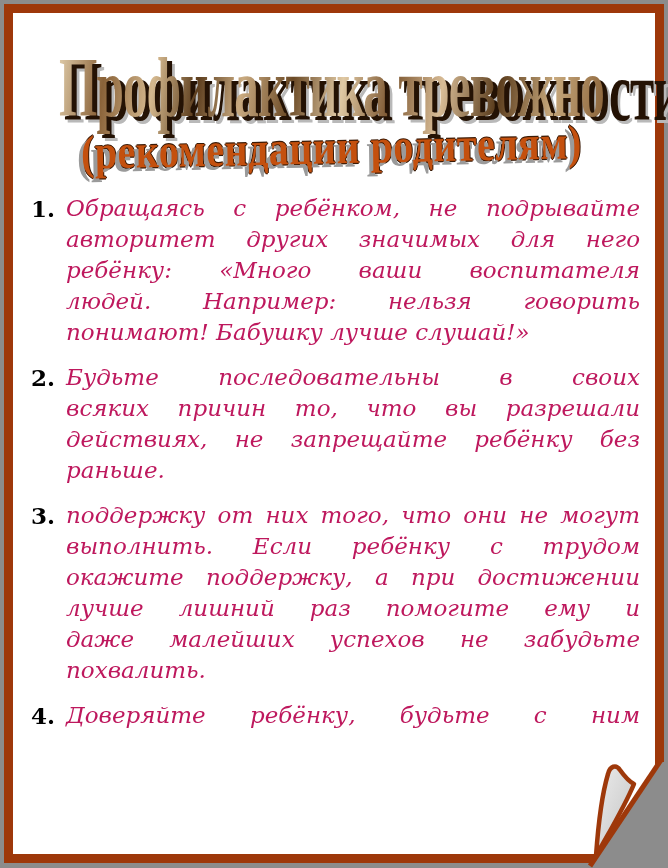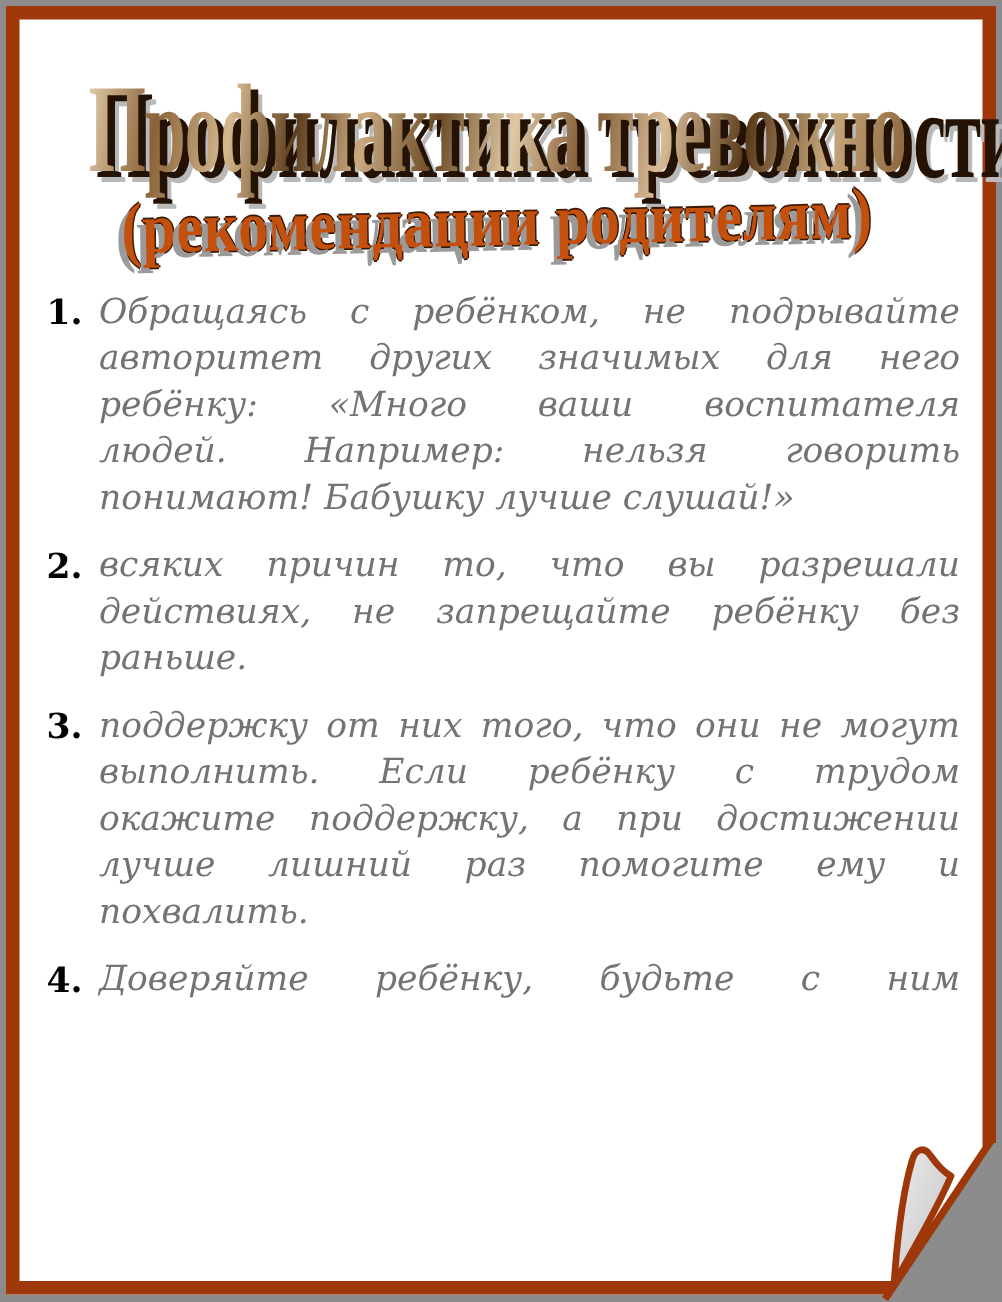--- a/index.html
+++ b/index.html
@@ -94,21 +94,21 @@
     font-size: 23px;
     line-height: 31px;
     color: #000;
   }
   .txt {
     flex: 1;
     font-family: "DejaVu Serif", serif;
     font-style: italic;
     font-size: 23px;
     line-height: 31px;
-    color: #737373;
+    color: #be185d;
   }
   .tline {
     text-align: justify;
     text-align-last: justify;
   }
   .tline.last {
     text-align-last: left;
   }
   
   .curl {
@@ -140,33 +140,35 @@
             <div class="tline">авторитет других значимых для него</div>
             <div class="tline">ребёнку: «Много ваши воспитателя</div>
             <div class="tline">людей. Например: нельзя говорить</div>
             <div class="tline last">понимают! Бабушку лучше слушай!»</div>
           </div>
       </div>
 
       <div class="item">
         <div class="num">2.</div>
         <div class="txt">
+            <div class="tline">Будьте последовательны в своих</div>
             <div class="tline">всяких причин то, что вы разрешали</div>
             <div class="tline">действиях, не запрещайте ребёнку без</div>
             <div class="tline last">раньше.</div>
           </div>
       </div>
 
       <div class="item">
         <div class="num">3.</div>
         <div class="txt">
             <div class="tline">поддержку от них того, что они не могут</div>
             <div class="tline">выполнить. Если ребёнку с трудом</div>
             <div class="tline">окажите поддержку, а при достижении</div>
             <div class="tline">лучше лишний раз помогите ему и</div>
+            <div class="tline">даже малейших успехов не забудьте</div>
             <div class="tline last">похвалить.</div>
           </div>
       </div>
 
       <div class="item">
         <div class="num">4.</div>
         <div class="txt">
             <div class="tline">Доверяйте ребёнку, будьте с ним</div>
           </div>
       </div>

